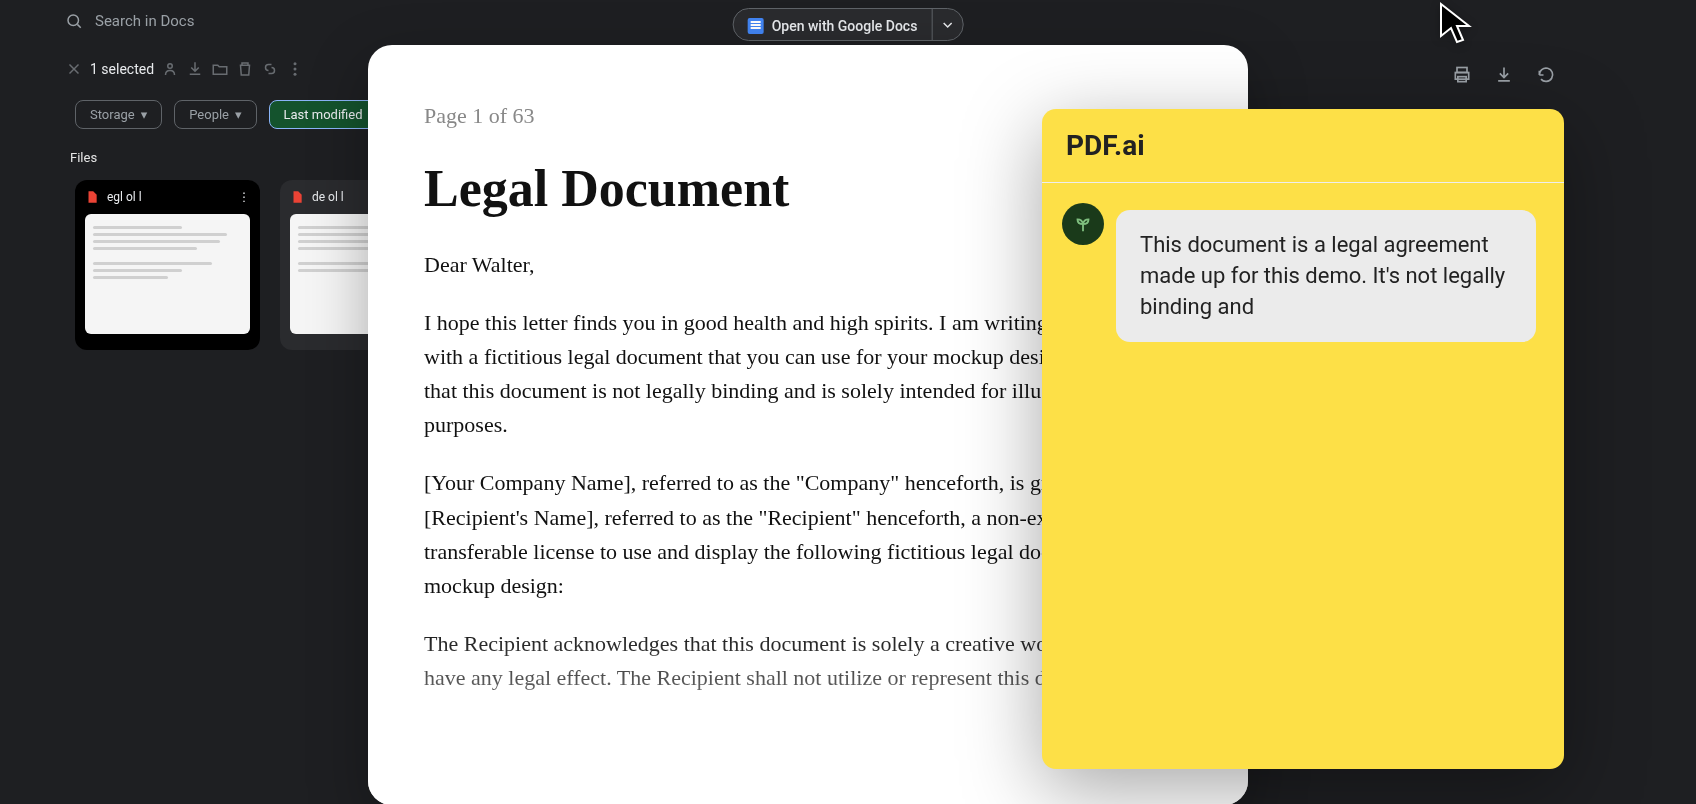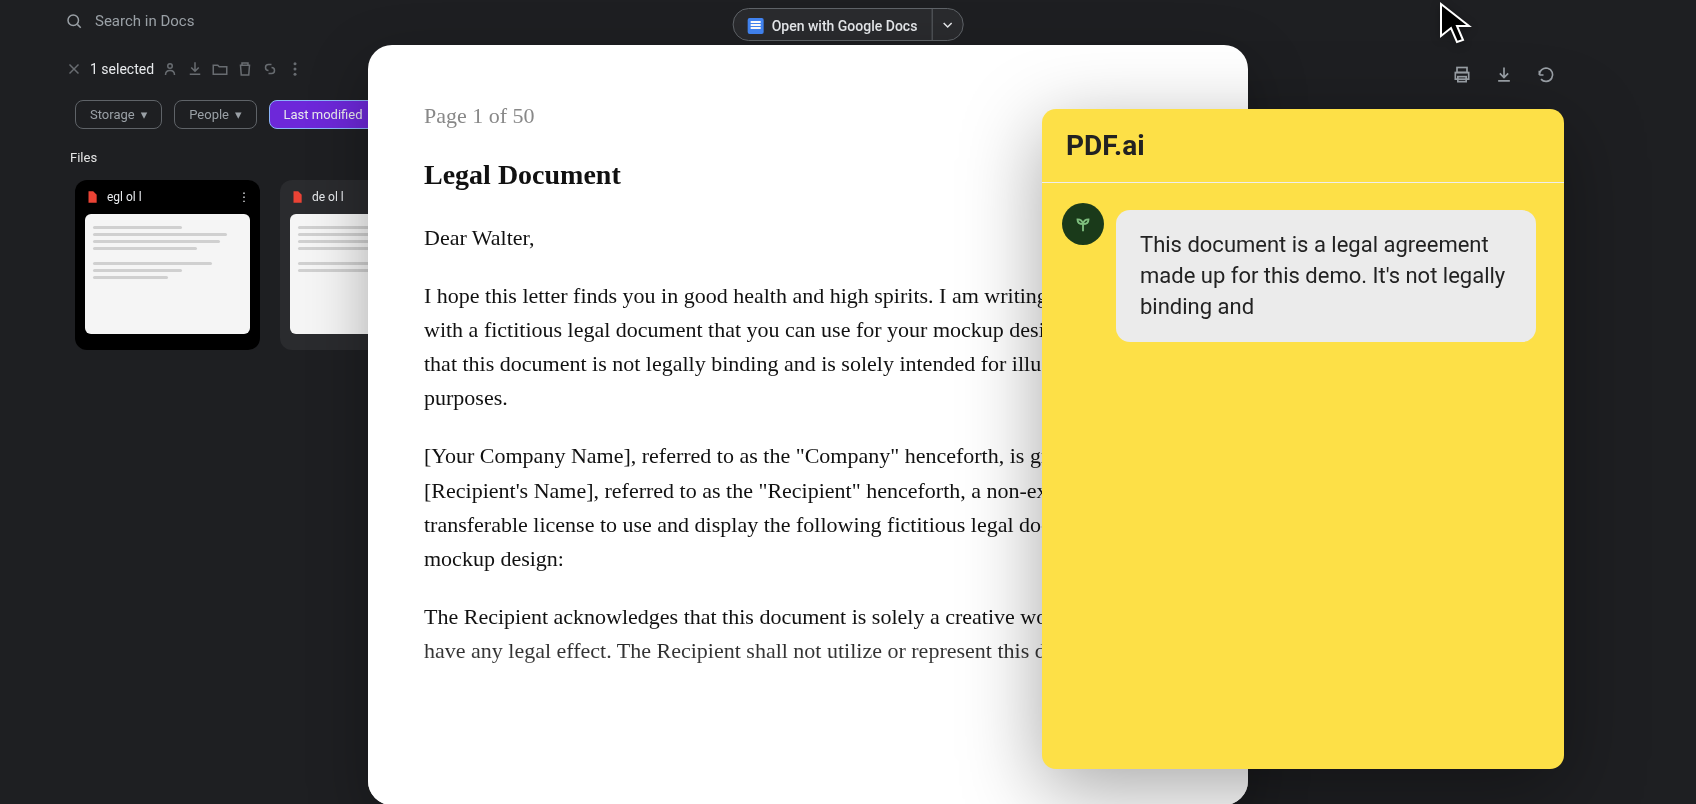--- a/index.html
+++ b/index.html
@@ -113,21 +113,21 @@
       padding: 6px 14px;
       border: 1px solid #5f6368;
       border-radius: 8px;
       color: #9aa0a6;
       font-size: 13px;
       display: flex;
       gap: 6px;
     }
     
     .filter-chip.active {
-      background: #6d28d9;
+      background: #14532d;
       border-color: #8ab4f8;
       color: #e8eaed;
     }
     
     .files-label {
       position: absolute;
       top: 150px;
       left: 70px;
       color: #e5e5e5;
       font-size: 13px;
@@ -215,21 +215,21 @@
     
     .doc-page-num {
       color: #888;
       font-size: 22px;
       font-family: Georgia, serif;
       margin-bottom: 18px;
     }
     
     .doc-title {
       font-family: Georgia, 'Times New Roman', serif;
-      font-size: 28px;
+      font-size: 52px;
       font-weight: 700;
       color: #111;
       margin-bottom: 30px;
       margin-top: 30px;
     }
     
     .doc-body {
       font-family: Georgia, 'Times New Roman', serif;
       font-size: 22px;
       line-height: 1.55;
@@ -473,21 +473,21 @@
   </svg>
   <svg class="right-icon" viewBox="0 0 24 24" fill="none" stroke="#9aa0a6" stroke-width="2">
     <path d="M12 3 L12 15 M7 10 L12 15 L17 10 M5 19 L19 19"></path>
   </svg>
   <svg class="right-icon" viewBox="0 0 24 24" fill="none" stroke="#9aa0a6" stroke-width="2">
     <path d="M4 12 A8 8 0 1 1 6 17 M4 12 L4 7 M4 12 L9 12"></path>
   </svg>
 </div>
 
 <div class="doc-panel">
-  <div class="doc-page-num">Page 1 of 50</div>
+  <div class="doc-page-num">Page 1 of 63</div>
   <h1 class="doc-title">Legal Document</h1>
   <div class="doc-body">
     <p>Dear Walter,</p>
     <p>I hope this letter finds you in good health and high spirits. I am writing to provide you with a fictitious legal document that you can use for your mockup design. Please note that this document is not legally binding and is solely intended for illustrative purposes.</p>
     <p>[Your Company Name], referred to as the "Company" henceforth, is granting [Recipient's Name], referred to as the "Recipient" henceforth, a non-exclusive, non-transferable license to use and display the following fictitious legal document for their mockup design:</p>
     <p>The Recipient acknowledges that this document is solely a creative work and does not have any legal effect. The Recipient shall not utilize or represent this document</p>
   </div>
 </div>
 
 <div class="chat-panel">

